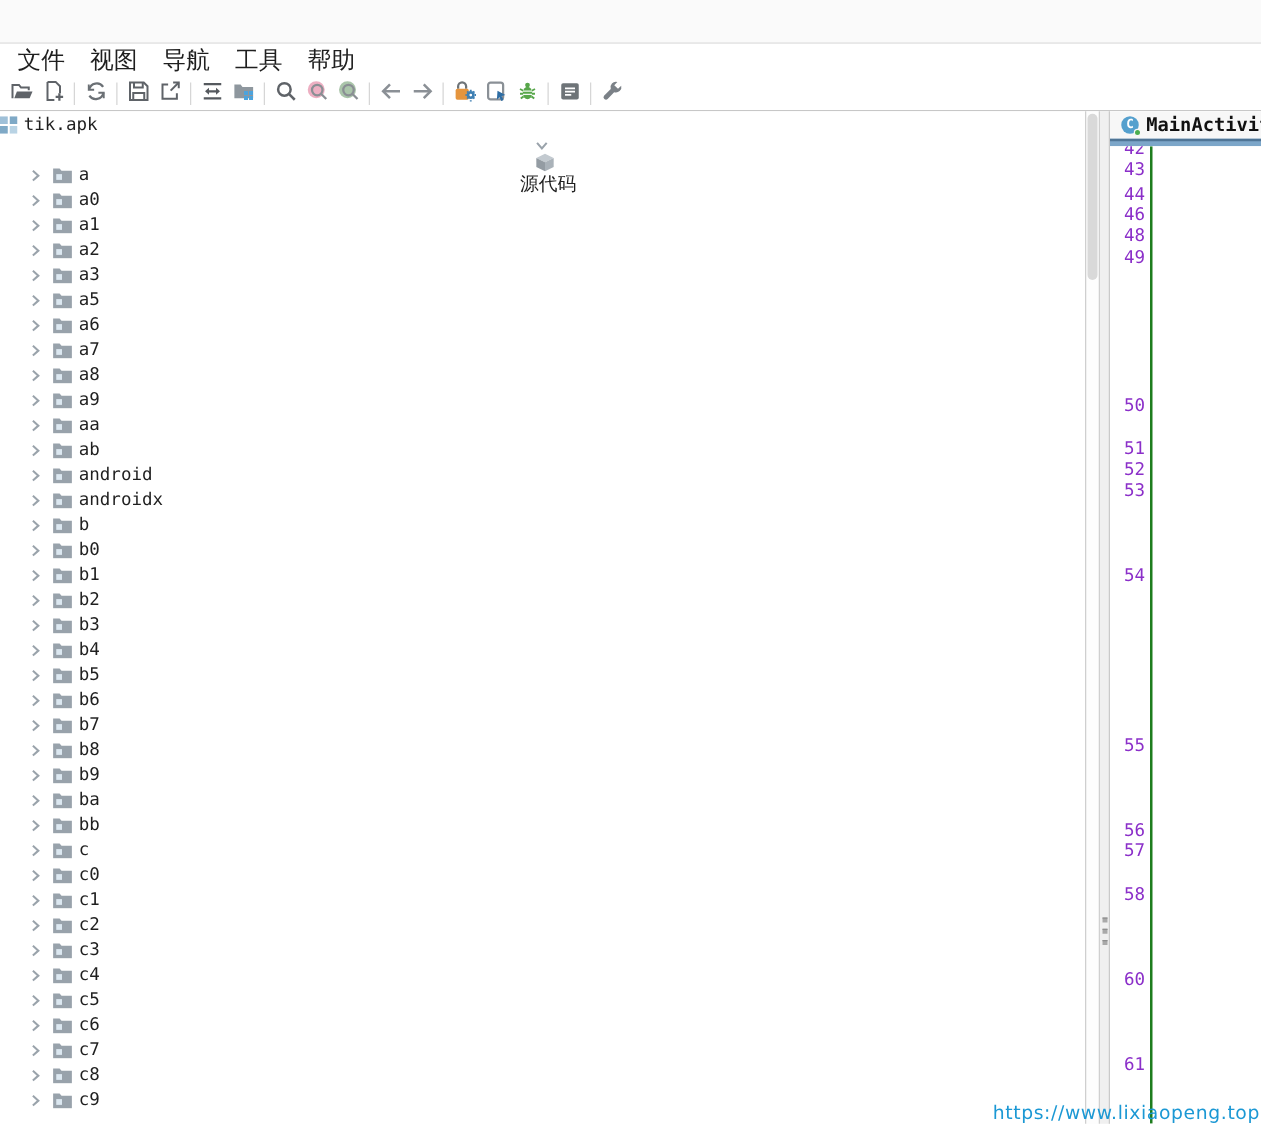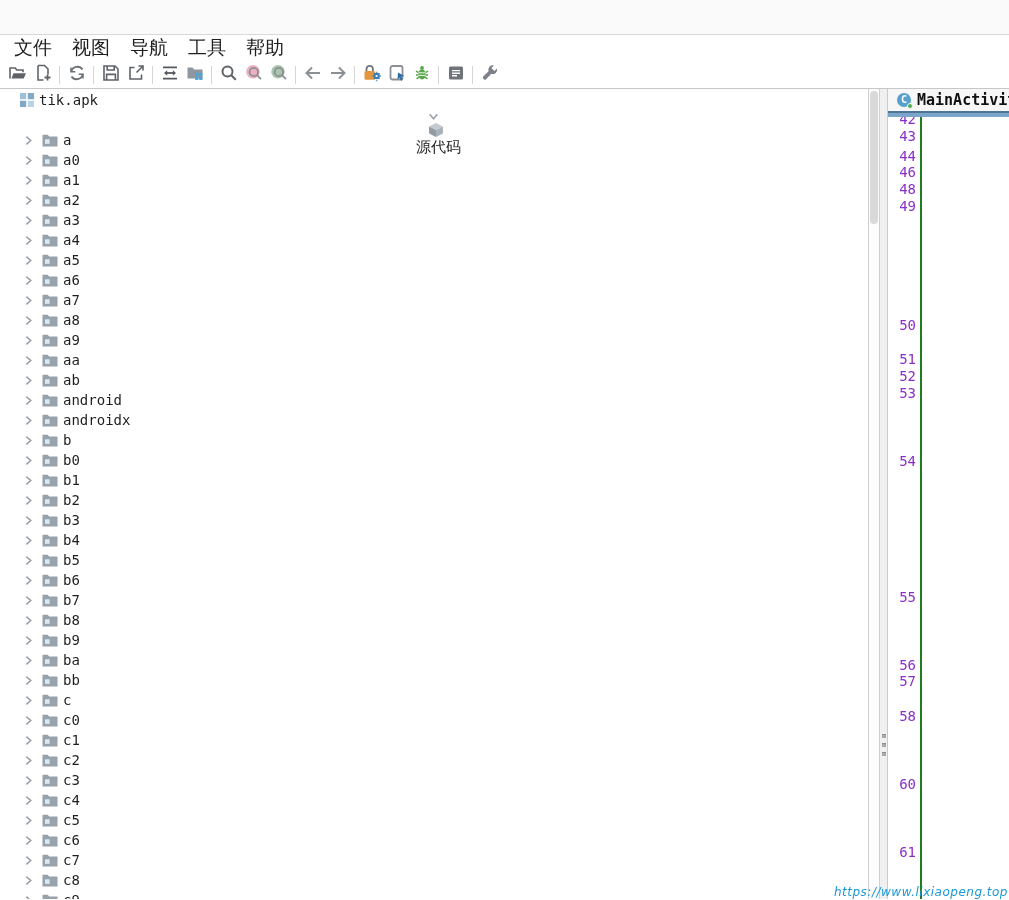--- a/index.html
+++ b/index.html
@@ -15,21 +15,21 @@
   .menu-item { padding:2px 10px; cursor:default; }
   .toolbar { height:28px; background:#ffffff; border-bottom:1px solid #c7c7c7; display:flex; align-items:center; padding-left:5px; }
   .tb-btn { width:25px; height:24px; display:flex; align-items:center; justify-content:center; }
   .tb-sep { width:1px; height:18px; background:#d6d6d6; margin:0 4px; flex:none; }
   
   .main { height:810px; display:flex; position:relative; }
   
   .tree-panel { width:868px; background:#fff; overflow:hidden; font-family:"DejaVu Sans Mono", monospace; font-size:14px; padding-top:1px; }
   .tree-row { height:20px; display:flex; align-items:center; white-space:nowrap; }
   .tree-row .lbl { margin-left:5px; }
-  .row-root { padding-left:20px; }
+  .row-root { padding-left:0; }
   .row-src  { padding-left:4px; font-family:"DejaVu Sans", sans-serif; font-size:15px;flex-direction:column; }
   .row-pkg  { padding-left:22px; }
   .chev { width:12px; height:12px; display:flex; align-items:center; justify-content:center; margin-right:8px; flex:none; }
   .row-src .chev { margin-right:6px; }
   .tree-ico { display:flex; align-items:center; flex:none; }
   
   .vscroll { width:12px; flex:none; background:#fdfdfd; border-left:1px solid #cfcfcf; border-right:1px solid #cfcfcf; position:relative; }
   .vthumb { position:absolute; left:1px; right:1px; top:2px; height:133px; background:#d9d9d9; border-radius:6px; }
   
   .splitter { width:8px; flex:none; background:#f0f0f0; border-right:1px solid #cacaca; position:relative; }
@@ -41,21 +41,21 @@
   .tab { display:flex; align-items:center; gap:5px; }
   .class-ico { position:relative; width:15px; height:15px; flex:none; }
   .class-ico .c { width:14px; height:14px; border-radius:50%; background:#55a0ce; color:#fff; font-size:10px; font-weight:bold; display:flex; align-items:center; justify-content:center; font-family:"DejaVu Sans Mono", monospace; }
   .class-ico .dot { position:absolute; width:6px; height:6px; border-radius:50%; background:#4cae4f; right:-1px; bottom:-1px; border:1px solid #f7f7f7; }
   .tab-label { font-family:"DejaVu Sans Mono", monospace; font-weight:bold; font-size:15px; color:#111; }
   .tab-underline { height:6px; background:#7ca6c9; border-top:2px solid #4f7596; flex:none; }
   .editor-body { flex:1; position:relative; overflow:hidden; background:#fff; }
   .ln { position:absolute; left:0; width:28px; text-align:right; font-family:"DejaVu Sans Mono", monospace; font-size:14px; line-height:15px; color:#8b2fc9; }
   .indicator-line { position:absolute; left:32px; top:0; bottom:0; width:2px; background:#1e7d1e; }
   
-  .watermark { position:absolute; right:1px; bottom:1px; font-size:12px; font-style:italic; color:#1b98d4; z-index:30; letter-spacing:0.5px; }
+  .watermark { position:absolute; right:1px; bottom:1px; font-size:15px; color:#1b98d4; z-index:30; letter-spacing:0.5px; }
 </style>
 </head>
 <body>
 
 <div class="titlebar"></div>
 
 <div class="menubar">
 
     <span class="menu-item">文件</span>
 
@@ -305,34 +305,20 @@
           </span>
           <span class="tree-ico">
             <svg width="16" height="13" viewBox="0 0 16 13">
               <path d="M0.5 12.5V0.8h5.2L7.2 2.6h8.3v9.9z" fill="#98a2ab"></path>
               <rect x="3" y="5.3" width="4.6" height="4.6" fill="#dce8f1"></rect>
             </svg>
           </span>
           <span class="lbl">a3</span>
         </div>
 
-        <div class="tree-row row-pkg">
-          <span class="chev">
-            <svg width="11" height="11" viewBox="0 0 10 10" fill="none" stroke="#9aa3ab" stroke-width="1.5">
-              <path d="M3 1.5L7 5l-4 3.5"></path>
-            </svg>
-          </span>
-          <span class="tree-ico">
-            <svg width="16" height="13" viewBox="0 0 16 13">
-              <path d="M0.5 12.5V0.8h5.2L7.2 2.6h8.3v9.9z" fill="#98a2ab"></path>
-              <rect x="3" y="5.3" width="4.6" height="4.6" fill="#dce8f1"></rect>
-            </svg>
-          </span>
-          <span class="lbl">a4</span>
-        </div>
 
         <div class="tree-row row-pkg">
           <span class="chev">
             <svg width="11" height="11" viewBox="0 0 10 10" fill="none" stroke="#9aa3ab" stroke-width="1.5">
               <path d="M3 1.5L7 5l-4 3.5"></path>
             </svg>
           </span>
           <span class="tree-ico">
             <svg width="16" height="13" viewBox="0 0 16 13">
               <path d="M0.5 12.5V0.8h5.2L7.2 2.6h8.3v9.9z" fill="#98a2ab"></path>

